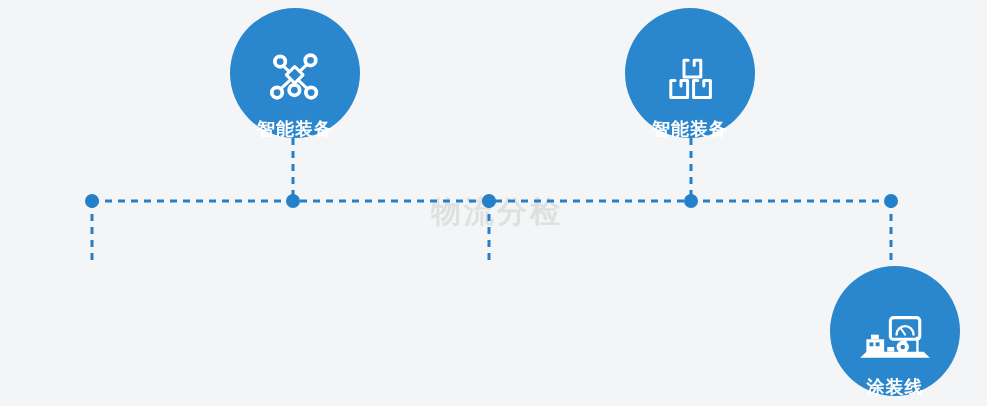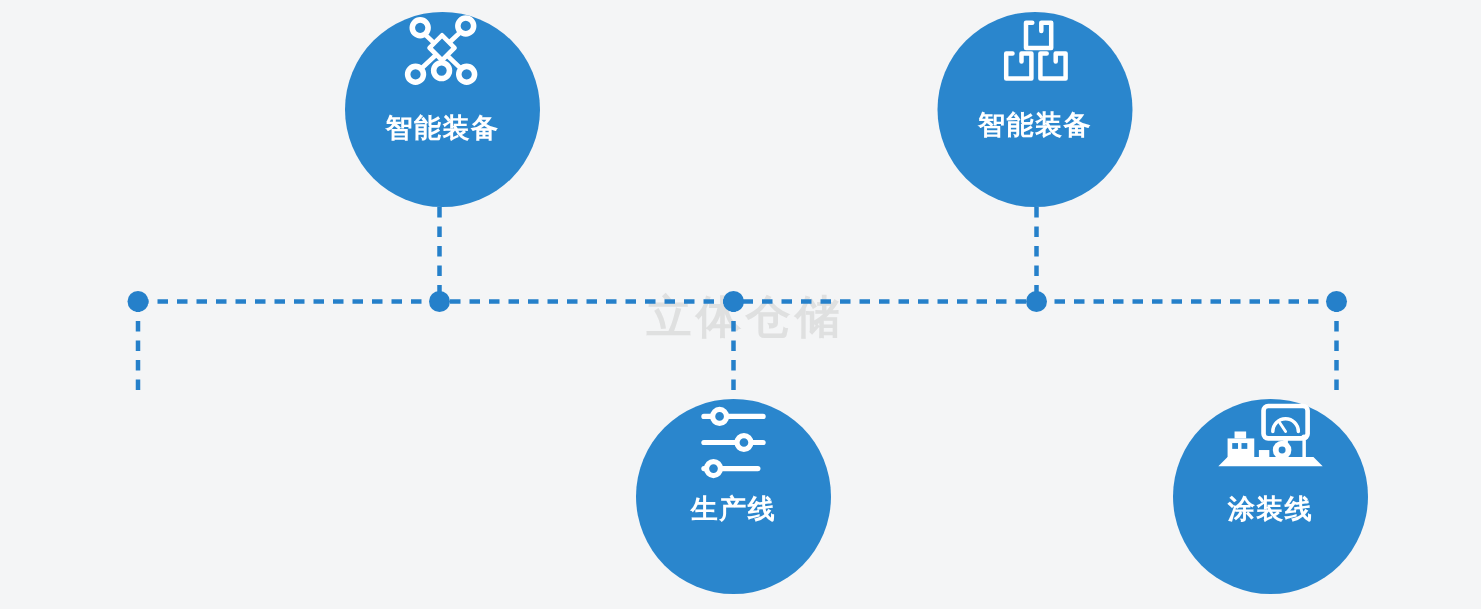--- a/index.html
+++ b/index.html
@@ -38,48 +38,48 @@
     fill:var(--line,#2580ca);
   }
   .node{
     position:absolute;
     width:130px;height:130px;
     border-radius:50%;
     background:var(--circle,#2a86cd);
     display:flex;
     flex-direction:column;
     align-items:center;
-    justify-content:flex-start;
+    justify-content:flex-end;
     gap:7px;
   }
   .n1{left:230px;top:8px}
   .n2{left:625px;top:8px}
   .n3{left:29px;top:266px}
   .n4{left:424px;top:266px}
-  .n5{left:782px;top:266px}
+  .n5{left:830px;top:266px}
   .node .icon{display:block;line-height:0;}
   .node .icon svg{display:block;}
   .node .label{
     color:var(--label,#ffffff);
     font-size:18px;
     font-weight:bold;
     letter-spacing:1px;
     white-space:nowrap;
     line-height:1;
   }
   .icon .st{stroke:#fff;fill:none;stroke-linecap:round;stroke-linejoin:round;}
   .icon .fillw{fill:#fff;stroke:none;}
   .icon .fillb{fill:var(--circle,#2a86cd);}
 </style>
 </head>
 <body>
 
 <div class="canvas">
 
-  <div class="watermark">立体仓储</div>
+  <div class="watermark">物流分检</div>
 
   <svg class="connectors" width="987" height="406" viewBox="0 0 987 406">
     <path class="dash" d="M92 201 H891"></path>
     <path class="dash" d="M293 138 V201"></path>
     <path class="dash" d="M691 138 V201"></path>
     <path class="dash" d="M92 201 V266"></path>
     <path class="dash" d="M489 201 V266"></path>
     <path class="dash" d="M891 201 V266"></path>
     <circle class="dot" cx="92" cy="201" r="7"></circle>
     <circle class="dot" cx="293" cy="201" r="7"></circle>
@@ -109,33 +109,20 @@
       <svg width="62" height="60" viewBox="0 0 100 100">
         <path class="st" d="M47 12 H40 V40 H68 V12 H57 V21" stroke-width="5"></path>
         <path class="st" d="M25 46 H18 V74 H46 V46 H35 V55" stroke-width="5"></path>
         <path class="st" d="M63 46 H56 V74 H84 V46 H73 V55" stroke-width="5"></path>
       </svg>
     </span>
     <span class="label">智能装备</span>
   </div>
 
 
-  <div class="node n4">
-    <span class="icon">
-      <svg width="60" height="58" viewBox="0 0 100 100">
-        <line class="st" x1="16" y1="20" x2="84" y2="20" stroke-width="6"></line>
-        <circle class="st" cx="34" cy="20" r="8" stroke-width="6" style="fill:var(--circle,#2a86cd)"></circle>
-        <line class="st" x1="16" y1="50" x2="84" y2="50" stroke-width="6"></line>
-        <circle class="st" cx="62" cy="50" r="8" stroke-width="6" style="fill:var(--circle,#2a86cd)"></circle>
-        <line class="st" x1="16" y1="80" x2="78" y2="80" stroke-width="6"></line>
-        <circle class="st" cx="27" cy="80" r="8" stroke-width="6" style="fill:var(--circle,#2a86cd)"></circle>
-      </svg>
-    </span>
-    <span class="label">生产线</span>
-  </div>
 
   <div class="node n5">
     <span class="icon">
       <svg width="78" height="58" viewBox="0 0 100 75">
         <rect class="st" x="44" y="6" width="38" height="28" rx="4" stroke-width="4"></rect>
         <path class="st" d="M52 28 A 11 11 0 0 1 74 28" stroke-width="3"></path>
         <line class="st" x1="63" y1="28" x2="57" y2="19" stroke-width="2.5"></line>
         <line class="st" x1="63" y1="34" x2="63" y2="46" stroke-width="4"></line>
         <polygon class="fillw" points="5,58 13,50 87,50 95,58"></polygon>
         <rect class="fillw" x="13" y="34" width="23" height="17"></rect>

